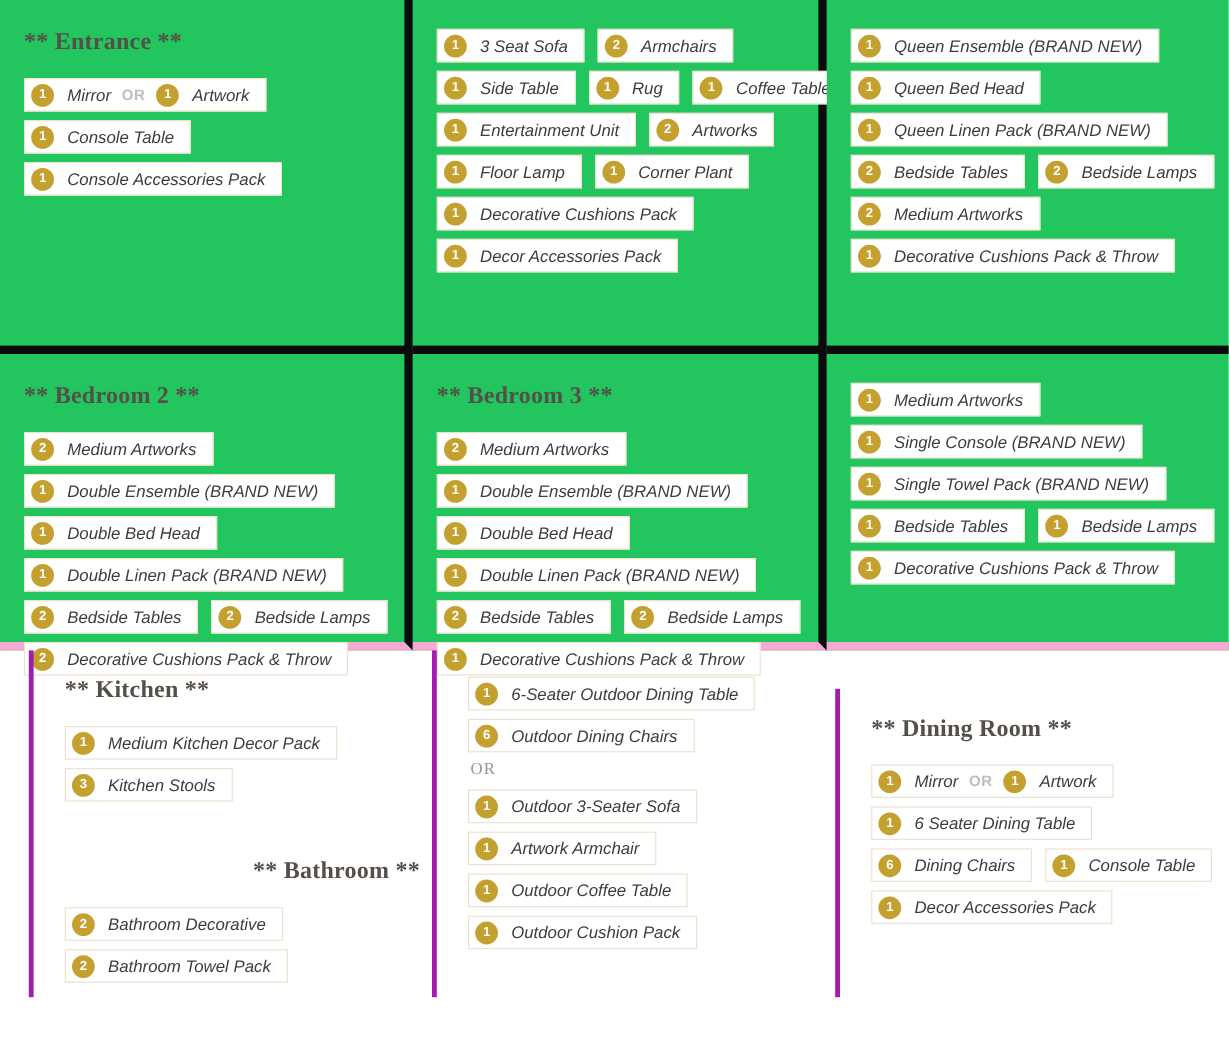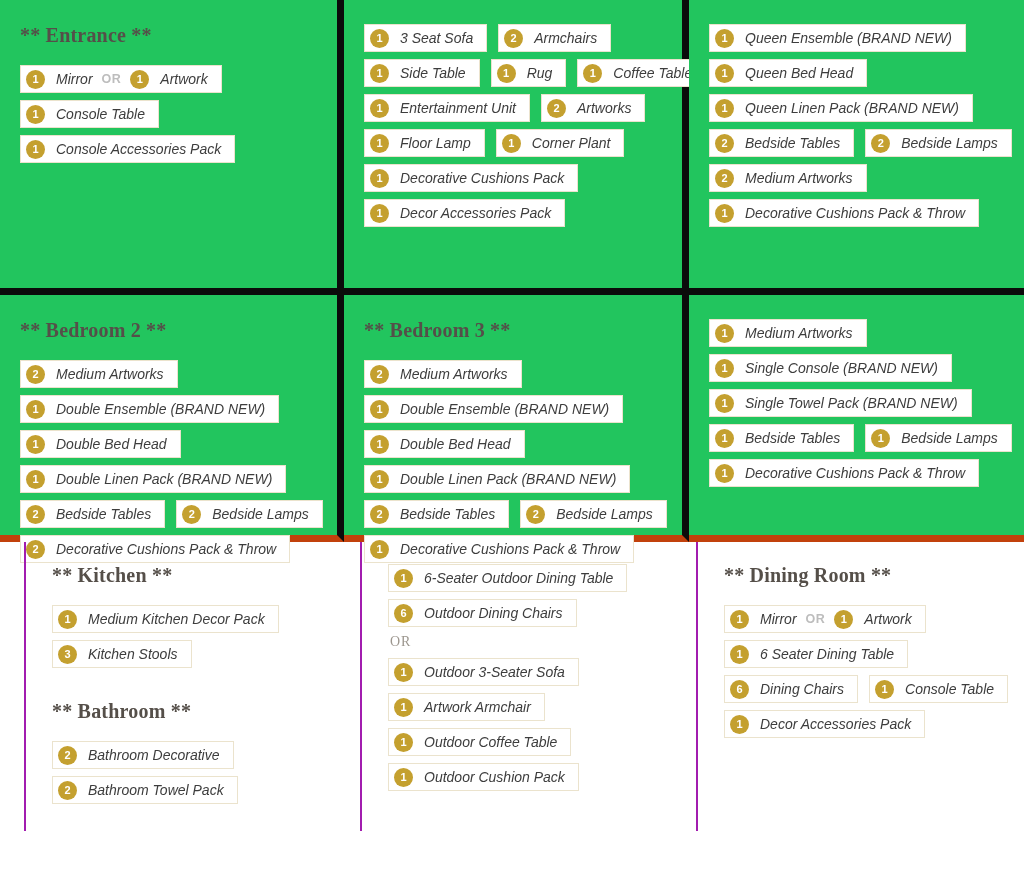--- a/index.html
+++ b/index.html
@@ -9,32 +9,32 @@
     width:1024px; height:887px;
     background:#ffffff;
     font-family:"Liberation Sans", sans-serif;
     overflow:hidden;
   }
   
   .grid-top { display:grid; grid-template-columns:344px 345px 1fr; width:1024px; }
   .cell { background:#22c55e; padding:24px 18px 0 20px; }
   .cell.c1, .cell.c2 { border-right:7px solid #0b0b0b; }
   .cell.r1 { height:295px; border-bottom:7px solid #0b0b0b; }
-  .cell.r2 { height:247px; border-bottom:7px solid #c2410c; }
+  .cell.r2 { height:247px; border-bottom:7px solid #f9a8d4; }
   
   .grid-bottom { display:flex; height:309px; padding:0 0 20px 24px; }
-  .bcol { border-left:2px solid #a21caf; width:336px; padding:22px 10px 0 26px; }
-  .bcol.last { width:328px; }
+  .bcol { border-left:4px solid #a21caf; width:336px; padding:22px 10px 0 26px; }
+  .bcol.last { width:328px;margin-top:32px; }
   
   .room-title {
     font-family:"Liberation Serif", "DejaVu Serif", serif;
     font-size:20px; font-weight:700; color:#554f49;
     letter-spacing:0.2px; margin:0 0 19px 0; line-height:1.1;
   }
-  .room-title.follow { margin-top:32px; }
+  .room-title.follow { margin-top:47px;text-align:right; }
   .chip-row { display:flex; flex-wrap:nowrap; margin-bottom:7px; }
   .chip {
     display:inline-flex; align-items:center;
     height:28px; background:#ffffff;
     border:1px solid #ebe3cd;
     padding:0 13px 0 5px; margin-right:11px;
     white-space:nowrap;
   }
   .qty {
     width:19px; height:19px; border-radius:50%;

